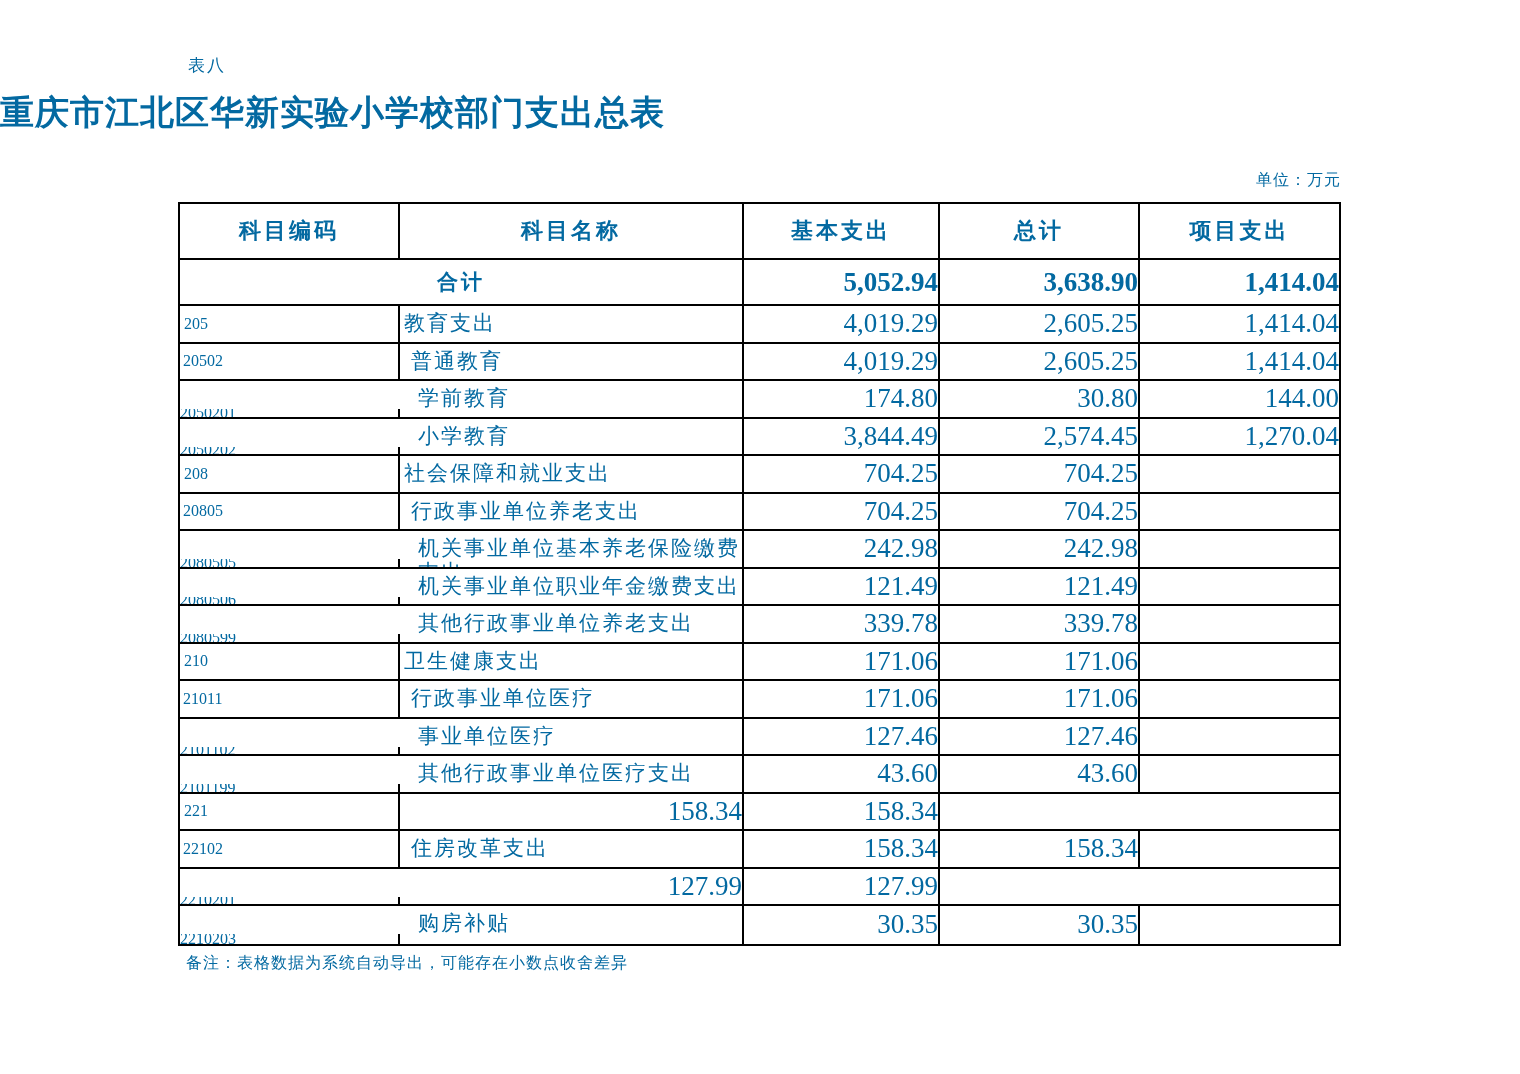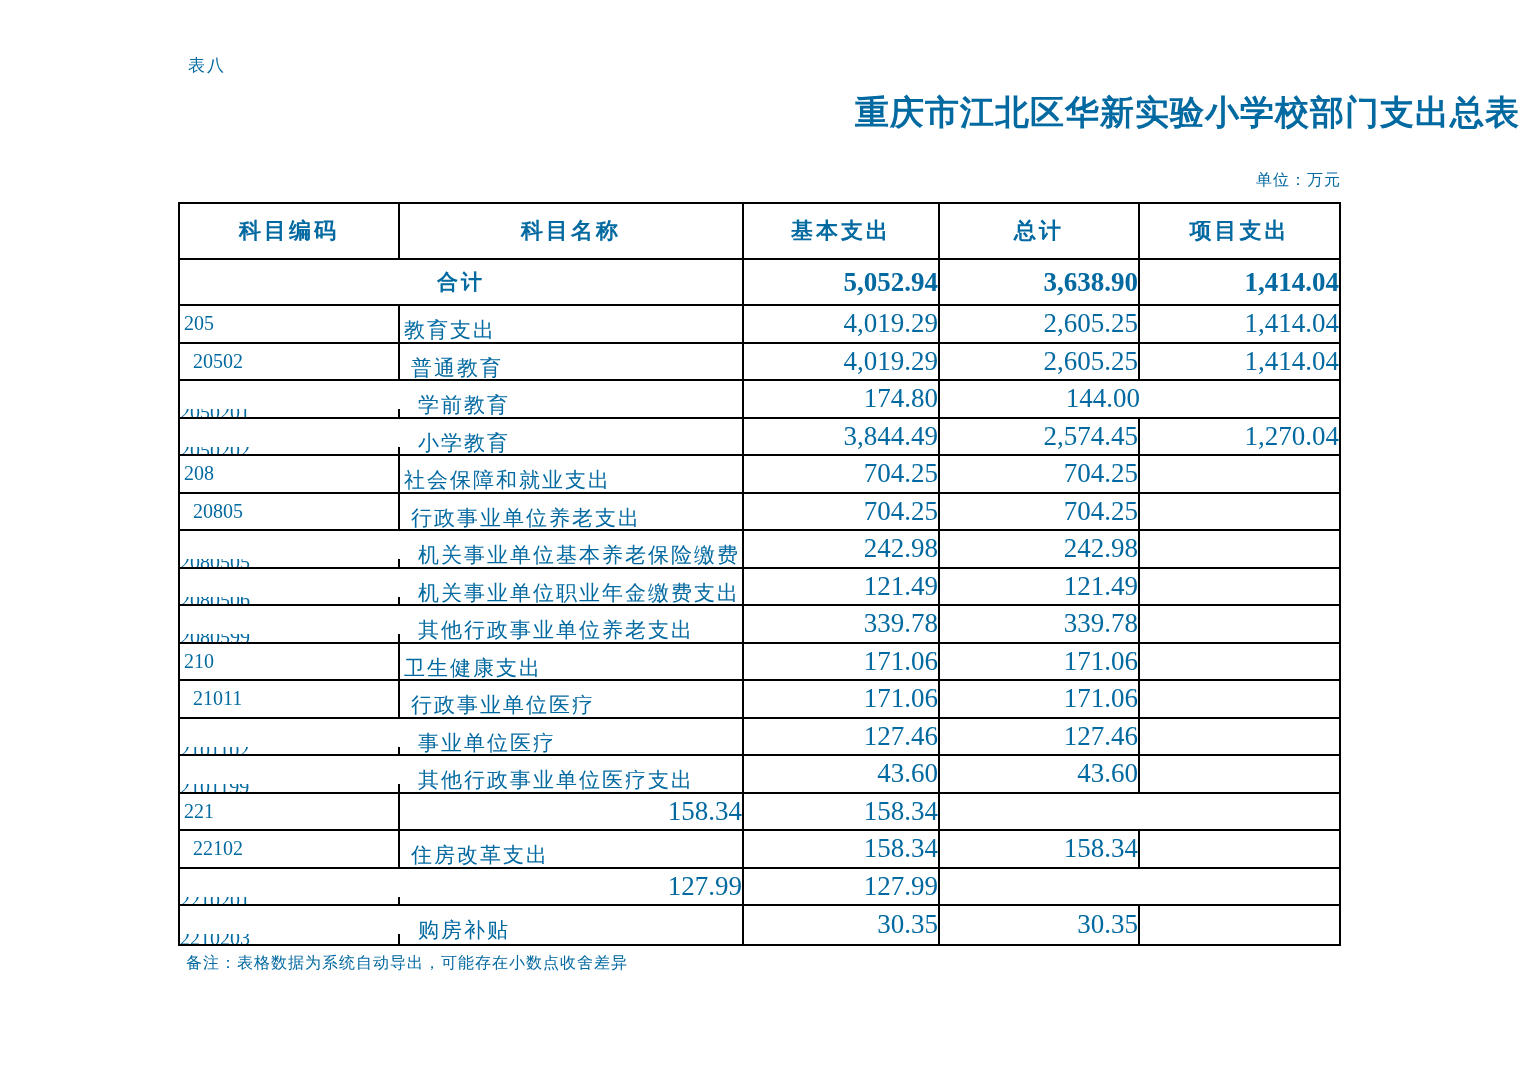--- a/index.html
+++ b/index.html
@@ -10,21 +10,21 @@
     color:#0369a1;
     font-family:"Liberation Serif","DejaVu Serif",serif;
     overflow:hidden;
   }
   .tag{
     position:absolute;left:188px;top:54px;
     font-size:17px;letter-spacing:2px;
   }
   .title{
     position:absolute;left:0;top:90px;width:100%;
-    text-align:right;
+    text-align:left;
     font-size:34px;font-weight:bold;letter-spacing:1px;
   }
   .unit{
     position:absolute;right:179px;top:170px;
     font-size:16px;letter-spacing:1px;
   }
   .note{
     position:absolute;left:186px;top:953px;
     font-size:16px;letter-spacing:1px;
   }
@@ -62,31 +62,31 @@
   }
   .trow.data{height:37.5px;}
   .num{
     display:flex;align-items:center;justify-content:flex-end;
     font-size:27px;
     margin-left:46px;
   }
   .b{font-weight:bold;}
   .code{
     display:flex;align-items:center;
-    font-size:20px;
+    font-size:16px;
   }
   .name{
     display:block;
     font-size:21px;letter-spacing:2px;
     line-height:24px;
-    padding-top:12px;
+    padding-top:5px;
     height:100%;
   }
   .code.lvl1{padding-left:4px;}
-  .code.lvl2{padding-left:13px;}
+  .code.lvl2{padding-left:3px;}
   .code.lvl3{margin-top:28px;}
   .name.lvl1{padding-left:4px;}
   .name.lvl2{padding-left:11px;}
   .name.lvl3{padding-left:18px;}
 </style>
 </head>
 <body>
 
 <div class="page">
 
@@ -127,20 +127,21 @@
     <div class="cell name lvl2">普通教育</div>
     <div class="cell num c-total">4,019.29</div>
     <div class="cell num c-basic">2,605.25</div>
     <div class="cell num c-project">1,414.04</div>
   </div>
 
   <div class="trow data">
     <div class="cell code lvl3">2050201</div>
     <div class="cell name lvl3">学前教育</div>
     <div class="cell num c-total">174.80</div>
+    <div class="cell num c-basic">30.80</div>
     <div class="cell num c-project">144.00</div>
   </div>
 
   <div class="trow data">
     <div class="cell code lvl3">2050202</div>
     <div class="cell name lvl3">小学教育</div>
     <div class="cell num c-total">3,844.49</div>
     <div class="cell num c-basic">2,574.45</div>
     <div class="cell num c-project">1,270.04</div>
   </div>

